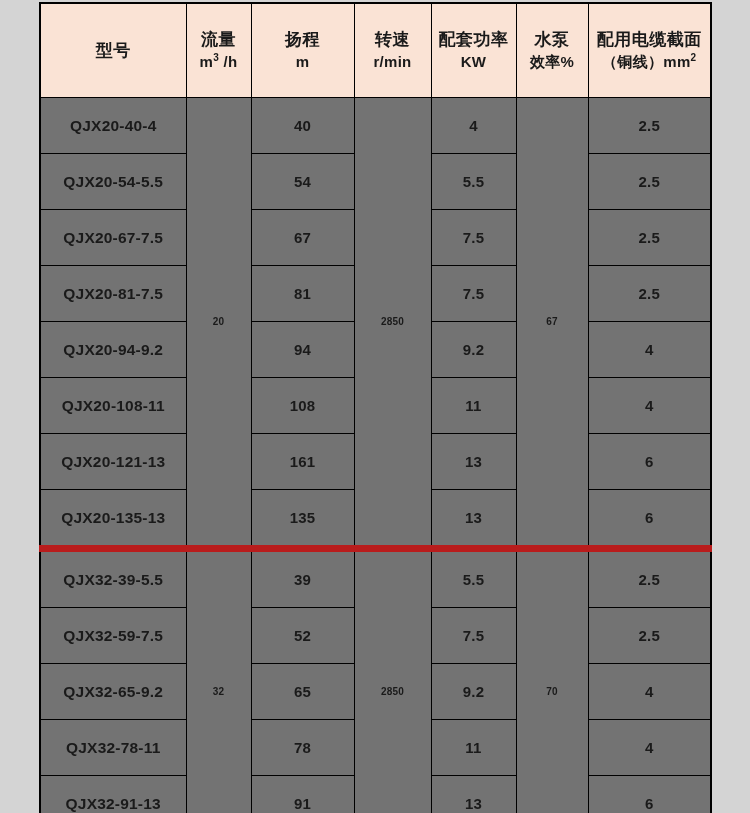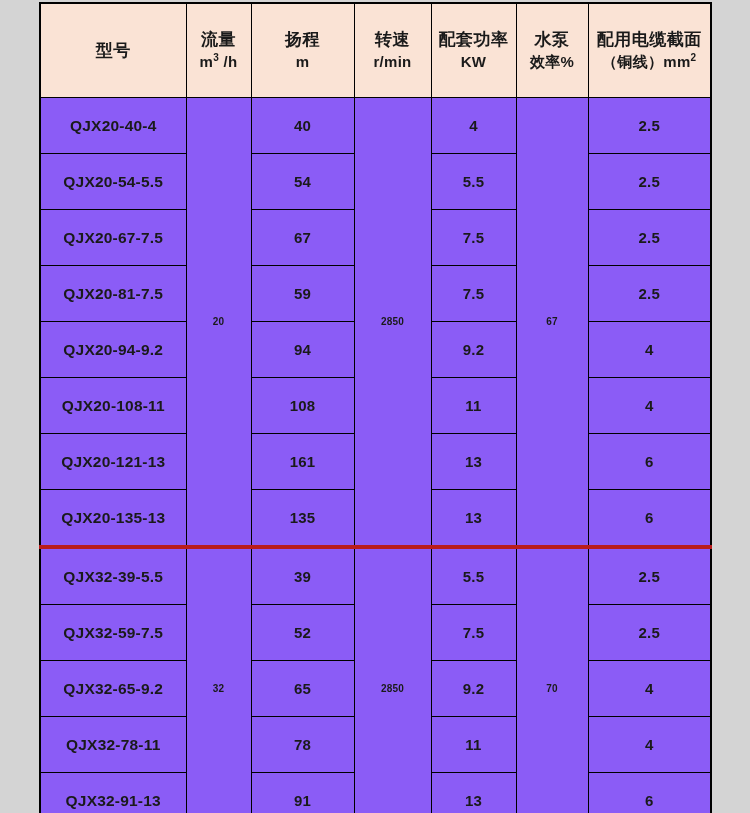--- a/index.html
+++ b/index.html
@@ -72,31 +72,31 @@
   }
   thead th sup {
     font-size: 10px;
     vertical-align: super;
     line-height: 0;
   }
 
   tbody td {
     height: 55px;
     font-size: 15px;
-    background: #8b5cf6;
+    background: #737373;
     letter-spacing: 0.2px;
   }
   tbody td.model {
     font-size: 15.5px;
   }
   tbody td.merged {
     font-size: 10px;
   }
   tbody tr.group-start > td {
-    border-top: 4px solid #b91c1c;
+    border-top: 7px solid #b91c1c;
   }
   table.spec-table {
     border: 2px solid #000000;
   }
 </style>
 </head>
 <body>
 
 <div id="page">
   <div id="table-wrap">
@@ -158,21 +158,21 @@
             <td class="">2.5</td>
           </tr>
           <tr>
             <td class="model">QJX20-67-7.5</td>
             <td class="">67</td>
             <td class="">7.5</td>
             <td class="">2.5</td>
           </tr>
           <tr>
             <td class="model">QJX20-81-7.5</td>
-            <td class="">59</td>
+            <td class="">81</td>
             <td class="">7.5</td>
             <td class="">2.5</td>
           </tr>
           <tr>
             <td class="model">QJX20-94-9.2</td>
             <td class="">94</td>
             <td class="">9.2</td>
             <td class="">4</td>
           </tr>
           <tr>

